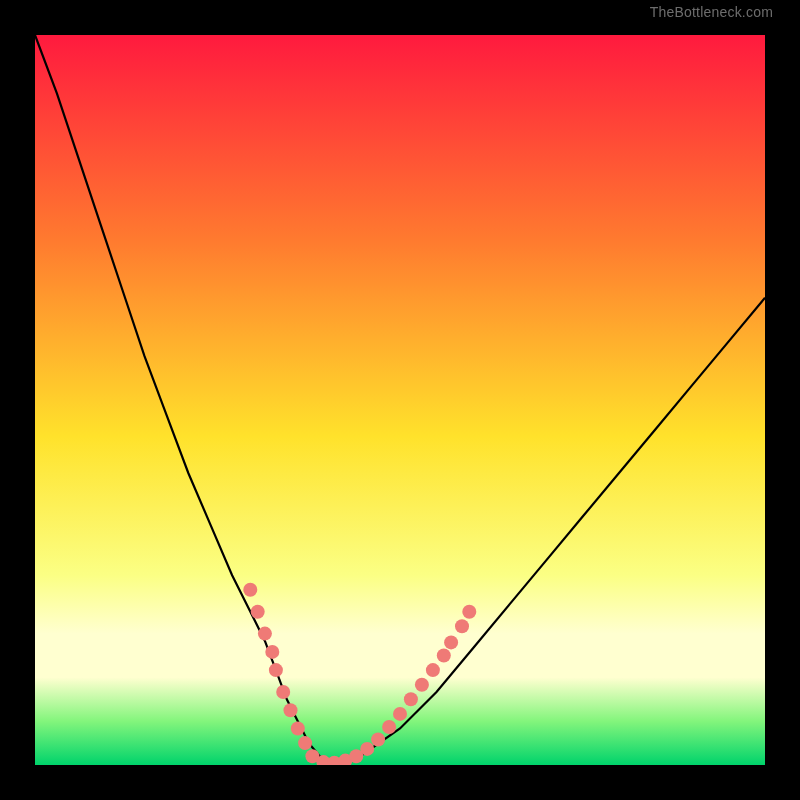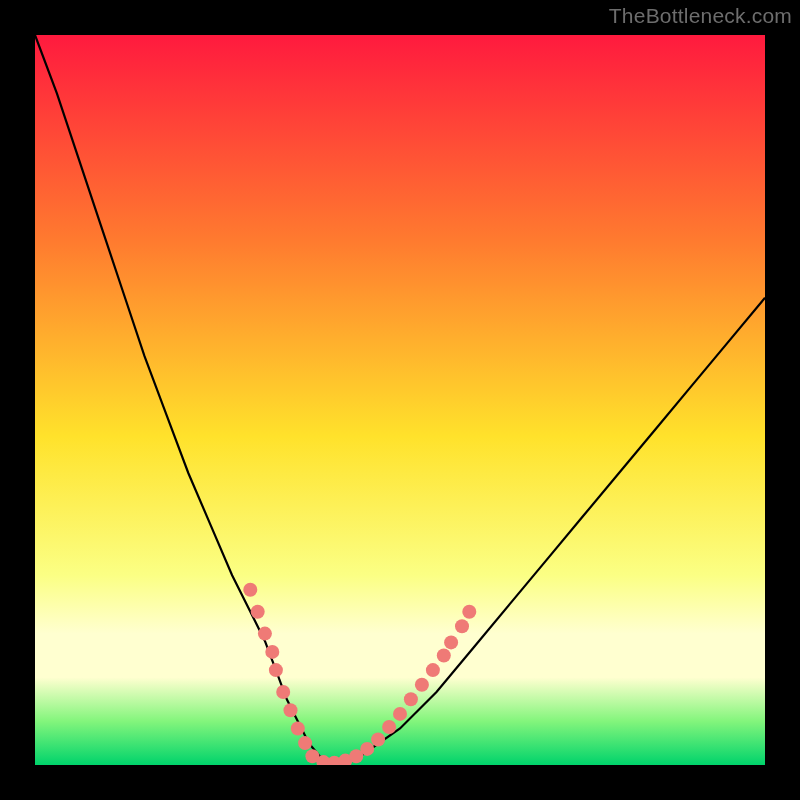--- a/index.html
+++ b/index.html
@@ -28,23 +28,23 @@
     position: absolute;
     inset: 0;
   }
   .curve-svg {
     position: absolute;
     inset: 0;
   }
   .watermark {
     position: absolute;
     top: 4px;
-    right: 8px;
+    right: 27px;
     color: #6d6d6d;
-    font-size: 21px;
+    font-size: 14px;
     font-weight: 400;
     letter-spacing: 0.2px;
   }
 </style>
 </head>
 <body>
 
 <div class="frame">
   <div class="watermark">TheBottleneck.com</div>
   <div class="plot-area">

